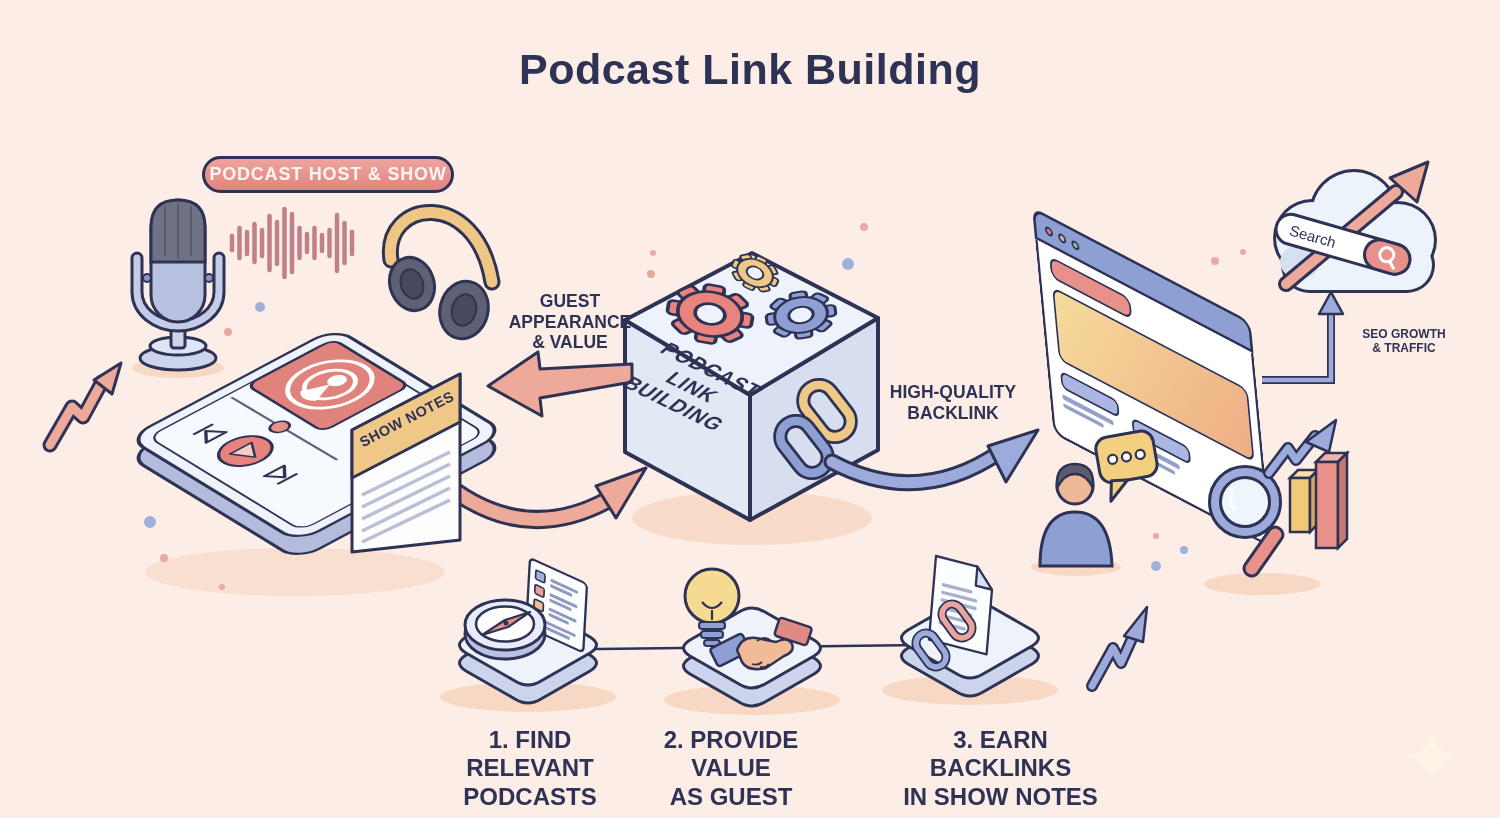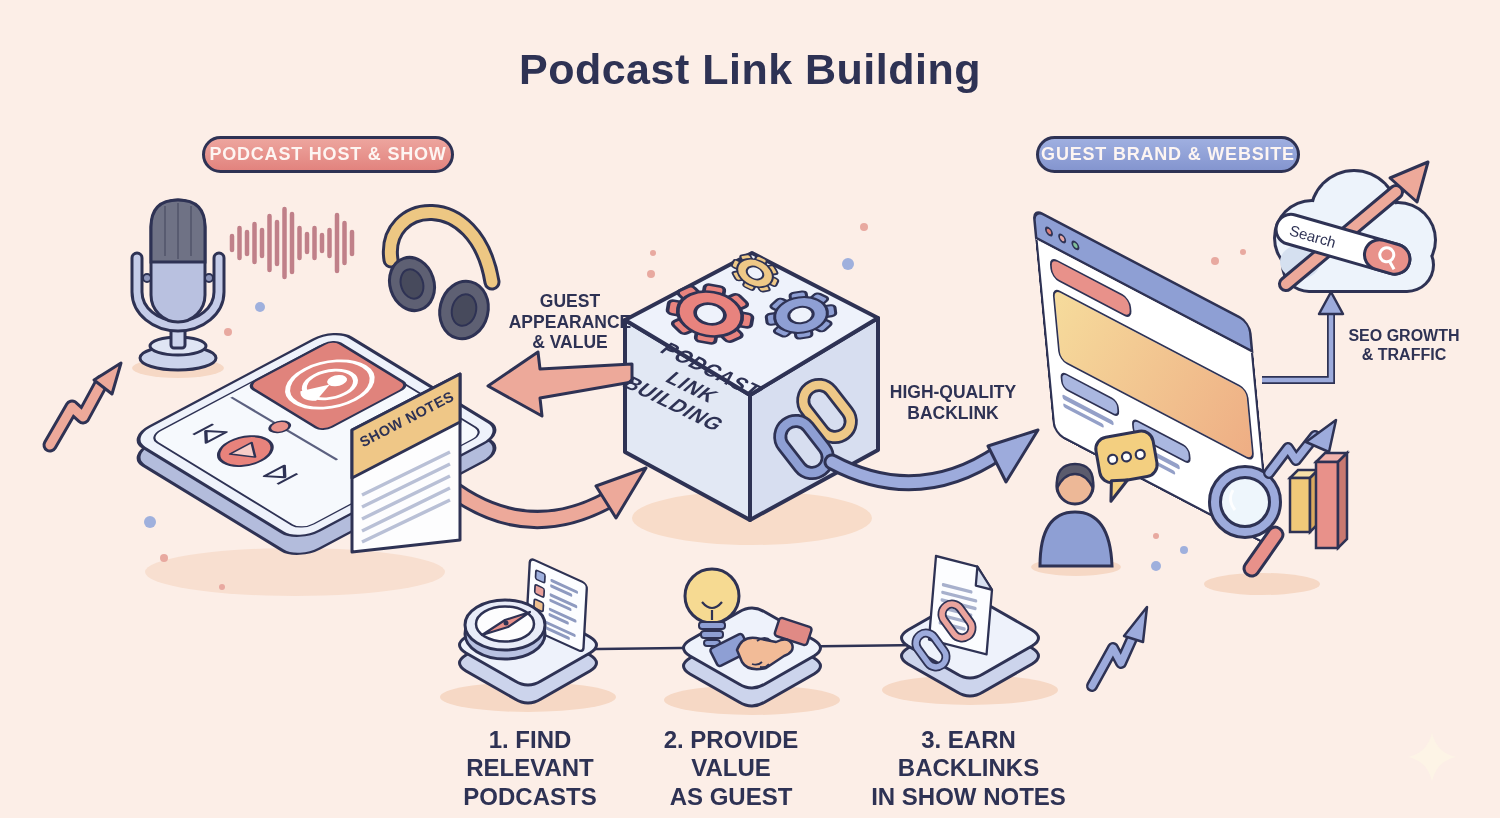--- a/index.html
+++ b/index.html
@@ -2,30 +2,30 @@
 <html><head>
 <meta charset="utf-8">
 <style>
   html,body{margin:0;padding:0;}
   body{width:1500px;height:818px;background:#fceee7;font-family:"Liberation Sans","DejaVu Sans",sans-serif;position:relative;overflow:hidden;}
   .stage{position:absolute;inset:0;width:1500px;height:818px;}
   svg.art{position:absolute;left:0;top:0;width:1500px;height:818px;}
   .layer1{z-index:1;} .layer3{z-index:3;}
   .txt{position:absolute;color:#2e3254;font-weight:bold;text-align:center;white-space:pre-line;line-height:1.18;z-index:4;}
   .title{left:0;top:48px;width:1500px;font-size:43px;letter-spacing:.5px;line-height:1;}
-  .badge{position:absolute;z-index:4;border:3px solid #2e3254;border-radius:20px;color:#fdf5f2;font-weight:bold;font-size:18px;letter-spacing:.8px;text-align:center;line-height:31px;height:31px;}
+  .badge{position:absolute;z-index:4;border:3px solid #2e3254;border-radius:20px;color:#fdf5f2;font-weight:bold;font-size:18px;letter-spacing:.8px;text-align:center;line-height:31px;height:31px;margin-top:20px;}
   .badge-pink{left:202px;top:136px;width:246px;background:linear-gradient(#eda59e,#e2837e);}
   .badge-blue{left:1036px;top:136px;width:258px;background:linear-gradient(#9fafe0,#8495cf);}
   .lbl-guest{left:500px;top:291px;width:140px;font-size:17.5px;}
   .lbl-backlink{left:878px;top:382px;width:150px;font-size:17.5px;}
-  .lbl-seo{left:1336px;top:327px;width:136px;font-size:16px;}
+  .lbl-seo{left:1336px;top:327px;width:136px;font-size:12px;}
   .lbl-step{top:726px;font-size:24px;}
   .lbl-step1{left:440px;width:180px;}
   .lbl-step2{left:641px;width:180px;}
-  .lbl-step3{left:866px;width:205px;}
+  .lbl-step3{left:898px;width:205px;}
   .cube-label{left:624px;top:352px;width:136px;font-size:20px;letter-spacing:1px;transform:rotate(26deg) skewX(-22deg);transform-origin:50% 50%;z-index:2;}
   .shownotes-label{left:350px;top:411px;width:114px;font-size:14.5px;transform:rotate(-27.5deg);transform-origin:50% 50%;z-index:2;letter-spacing:.5px;}
   
   .browser{position:absolute;left:1032px;top:207px;width:248px;height:202px;z-index:2;transform:matrix(0.881,0.462,0.094,0.995,0,0);transform-origin:0 0;}
   .b-bar{height:26px;background:#8e9fd4;border:3px solid #2e3254;border-radius:12px 12px 0 0;display:flex;align-items:center;padding-left:10px;gap:6px;}
   .b-dot{width:9px;height:9px;border-radius:50%;border:2px solid #2e3254;box-sizing:border-box;}
   .d1{background:#dc7f7b;} .d2{background:#e8a7a4;} .d3{background:#7fbf98;}
   .b-body{height:173px;background:#ffffff;border:3px solid #2e3254;border-top:none;border-radius:0 0 12px 12px;padding:10px 12px;box-sizing:content-box;}
   .b-pill-pink{width:88px;height:18px;border-radius:9px;background:#e8918a;border:2.5px solid #2e3254;margin-bottom:9px;}
   .b-hero{width:218px;height:70px;border-radius:9px;background:linear-gradient(120deg,#f6dc9c,#eead84);border:2.5px solid #2e3254;margin-bottom:10px;}
@@ -339,21 +339,20 @@
   </g>
   <g>
     <path d="M1269 473 L1288 448 L1296 460 L1315 436" fill="none" stroke="#2e3254" stroke-width="12" stroke-linecap="round" stroke-linejoin="round"></path>
     <path d="M1269 473 L1288 448 L1296 460 L1315 436" fill="none" stroke="#9dabdc" stroke-width="7" stroke-linecap="round" stroke-linejoin="round"></path>
     <path d="M1306 442 L1336 420 L1329 452 Z" fill="#9dabdc" stroke="#2e3254" stroke-width="2.5" stroke-linejoin="round"></path>
   </g>
 </svg>
 
 <div class="txt title">Podcast Link Building</div>
 <div class="badge badge-pink">PODCAST HOST &amp; SHOW</div>
-<div class="badge badge-blue">GUEST BRAND &amp; WEBSITE</div>
 <div class="txt cube-label">PODCAST
 LINK
 BUILDING</div>
 <div class="txt shownotes-label">SHOW NOTES</div>
 <div class="txt lbl-guest">GUEST
 APPEARANCE
 &amp; VALUE</div>
 <div class="txt lbl-backlink">HIGH-QUALITY
 BACKLINK</div>
 <div class="txt lbl-seo">SEO GROWTH

